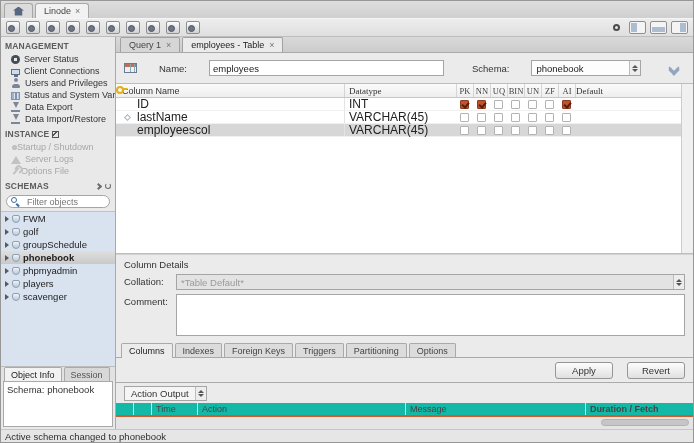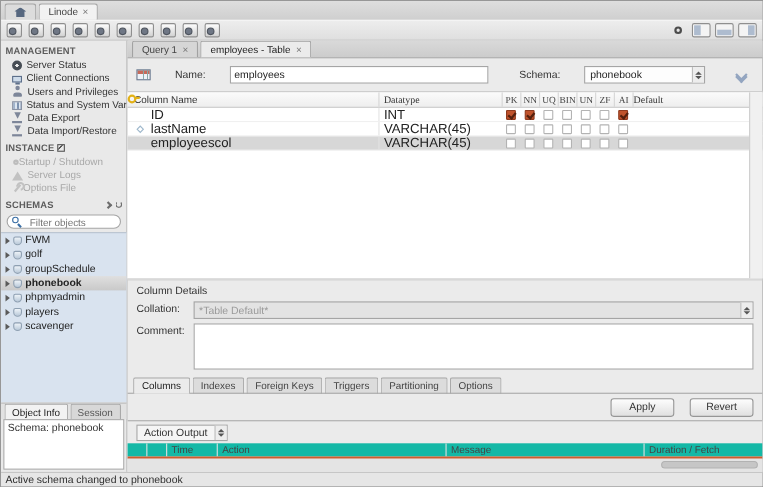--- a/index.html
+++ b/index.html
@@ -124,21 +124,21 @@
   .btnrow { height:24px; display:flex; align-items:center; justify-content:flex-end; gap:14px; padding-right:8px; flex:none; }
   .pushbtn { width:58px; height:17px; border:1px solid #969696; border-radius:3px; background:linear-gradient(#fdfdfd,#e0e0e0); font-size:9.5px; color:#333; display:flex; align-items:center; justify-content:center; }
 
   
   .output { flex:none; border-top:1px solid #ababab; background:#ebebeb;text-align:right; }
   .out-toolbar { height:20px; display:flex; align-items:center; padding-left:8px; }
   .out-select { height:15px; border:1px solid #a5a5a5; background:#f5f5f5; display:flex; align-items:center; }
   .out-select .val { padding:0 6px; font-size:9.5px; color:#333; }
   .out-headers { height:12px; display:flex; align-items:center; background:#14b8a6; font-size:9px; color:#444; overflow:hidden; }
   .oc { align-self:stretch; display:flex; align-items:center; border-right:1px solid #e0e0e0; padding-left:4px; white-space:nowrap; overflow:hidden; flex:none; }
-  .oc1 { width:18px; } .oc2 { width:18px; } .oc-time { width:46px; } .oc-action { width:208px; } .oc-msg { width:180px; } .oc-dur { flex:1; border-right:none; }
+  .oc1 { width:18px; } .oc2 { width:18px; } .oc-time { width:46px; } .oc-action { width:208px; } .oc-msg { width:180px; } .oc-dur { flex:1; border-right:none;font-weight:bold; }
   .orange-line { height:2px; background:#cf5c2e; }
   .out-body { height:12px; background:#e4e4e4; position:relative; }
   .hscroll-thumb { position:absolute; right:4px; top:2px; width:88px; height:7px; border-radius:4px; background:#c6c6c6; border:1px solid #b2b2b2; }
 
   
   .statusbar { height:13px; flex:none; background:#e6e6e6; border-top:1px solid #c6c6c6; display:flex; align-items:center; padding-left:4px; font-size:9.5px; color:#2e2e2e;text-align:center; }
 </style>
 </head>
 <body>
 

